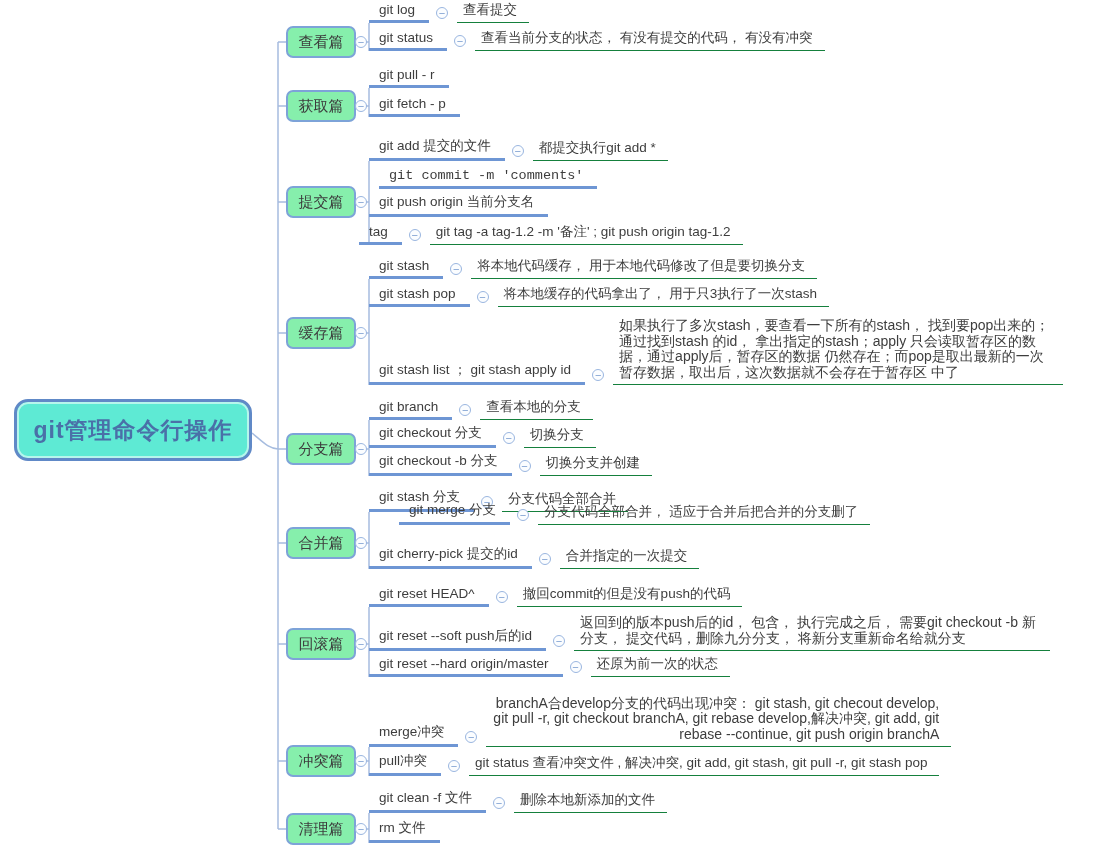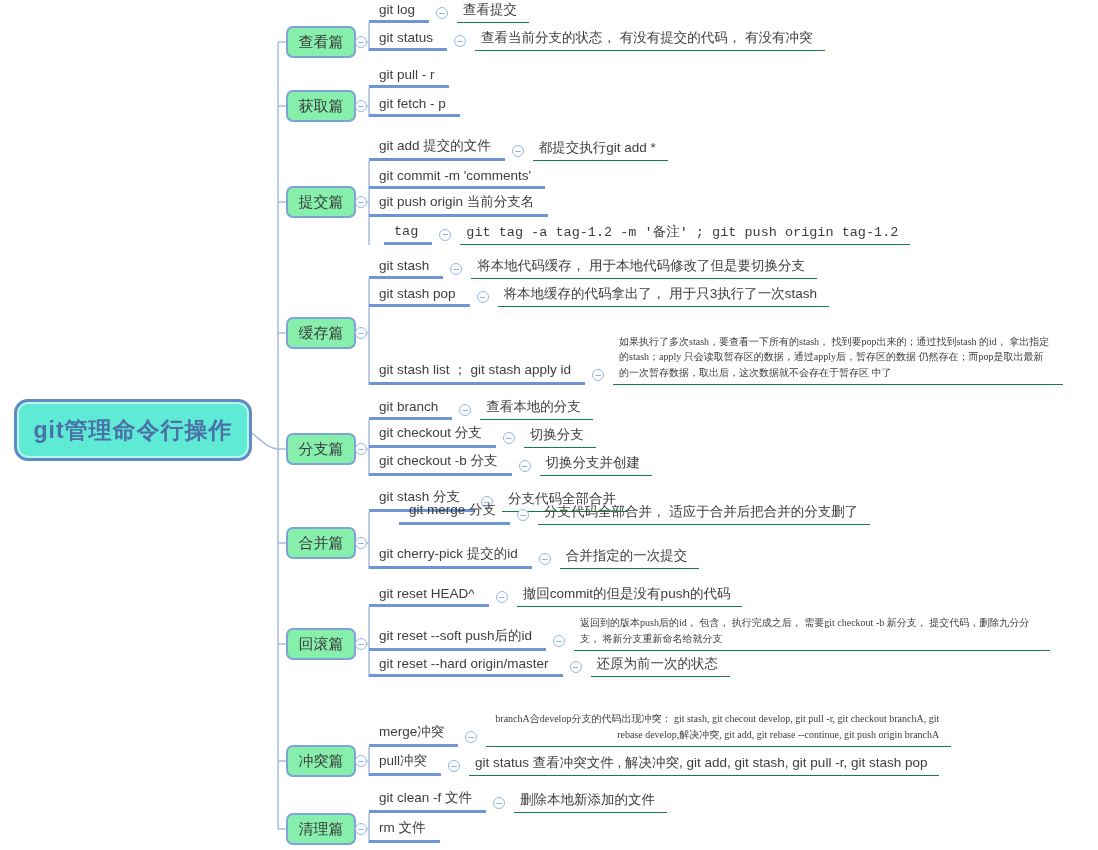--- a/index.html
+++ b/index.html
@@ -32,21 +32,21 @@
   }
   .branch-collapse{position:absolute;}
   .inline-icon{margin:0 9px 4px 7px;align-self:flex-end;}
   
   .child-row{
     position:absolute;display:flex;align-items:flex-end;
     font-size:13.5px;color:#3d3d3d;cursor:default;
   }
   .cmd{border-bottom:3px solid #6e96d4;padding:0 14px 3px 10px;white-space:nowrap;}
   .desc{border-bottom:1px solid #15803d;padding:0 12px 3px 6px;white-space:nowrap;}
-  .desc.wrap{white-space:normal;line-height:15.5px;font-size:10px;padding-bottom:4px;font-family:Liberation Serif, serif;}
+  .desc.wrap{white-space:normal;line-height:15.5px;font-size:14px;padding-bottom:4px;}
 </style>
 </head>
 <body>
 
 <div id="canvas">
   <svg id="connectors" width="1098" height="850" viewBox="0 0 1098 850">
       <path d="M252 433 C264 443 268 448 278 449 M278 42 L278 829 M278 42 L286 42 M366 42 L369 42 M369 23 L369 51 M278 106 L286 106 M366 106 L369 106 M369 88 L369 117 M278 202 L286 202 M366 202 L369 202 M369 161 L369 245 M278 333 L286 333 M366 333 L369 333 M369 279 L369 385 M278 449 L286 449 M366 449 L369 449 M369 420 L369 476 M278 543 L286 543 M366 543 L369 543 M369 512 L369 569 M278 644 L286 644 M366 644 L369 644 M369 607 L369 677 M278 761 L286 761 M366 761 L369 761 M369 747 L369 776 M278 829 L286 829 M366 829 L369 829 M369 813 L369 843 " fill="none" stroke="#a6bcdf" stroke-width="1.5"></path>
     </svg>
 
   <div id="root-node">
@@ -74,27 +74,27 @@
       <div class="child-row" style="left: 369px; top: 97px; height: 20px;">
         <span class="cmd">git fetch - p</span>
       </div>
       <div class="branch-box" style="left: 286px; top: 186px;">提交篇</div>
       <div class="collapse-icon branch-collapse" style="left: 355px; top: 196px;">−</div>
       <div class="child-row" style="left: 369px; top: 141px; height: 20px;">
         <span class="cmd">git add 提交的文件</span>
         <div class="collapse-icon inline-icon">−</div>
         <span class="desc">都提交执行git add *</span>
       </div>
-      <div class="child-row" style="left: 369px; top: 169px; height: 20px;">
+      <div class="child-row" style="left: 379px; top: 169px; height: 20px; font-family: Liberation Mono, monospace;">
         <span class="cmd">git commit -m 'comments'</span>
       </div>
       <div class="child-row" style="left: 369px; top: 197px; height: 20px;">
         <span class="cmd">git push origin 当前分支名</span>
       </div>
-      <div class="child-row" style="left: 384px; top: 225px; height: 20px; font-family: Liberation Mono, monospace;">
+      <div class="child-row" style="left: 359px; top: 225px; height: 20px;">
         <span class="cmd">tag</span>
         <div class="collapse-icon inline-icon">−</div>
         <span class="desc">git tag -a tag-1.2 -m '备注' ; git push origin tag-1.2</span>
       </div>
       <div class="branch-box" style="left: 286px; top: 317px;">缓存篇</div>
       <div class="collapse-icon branch-collapse" style="left: 355px; top: 327px;">−</div>
       <div class="child-row" style="left: 369px; top: 259px; height: 20px;">
         <span class="cmd">git stash</span>
         <div class="collapse-icon inline-icon">−</div>
         <span class="desc">将本地代码缓存， 用于本地代码修改了但是要切换分支</span>

